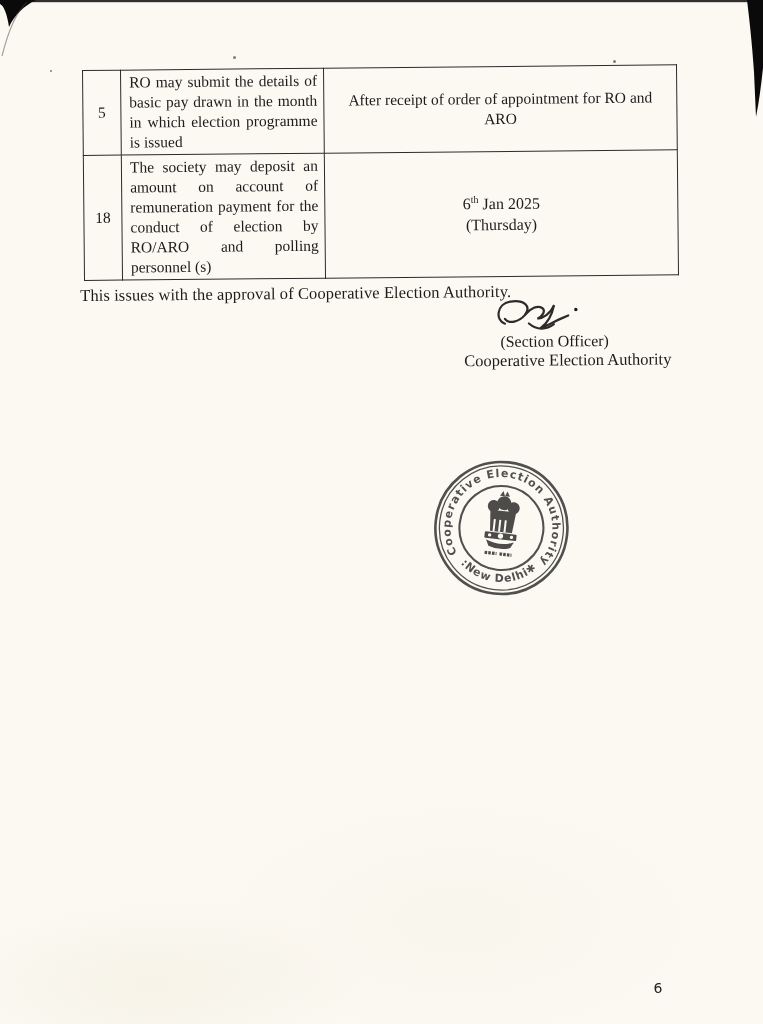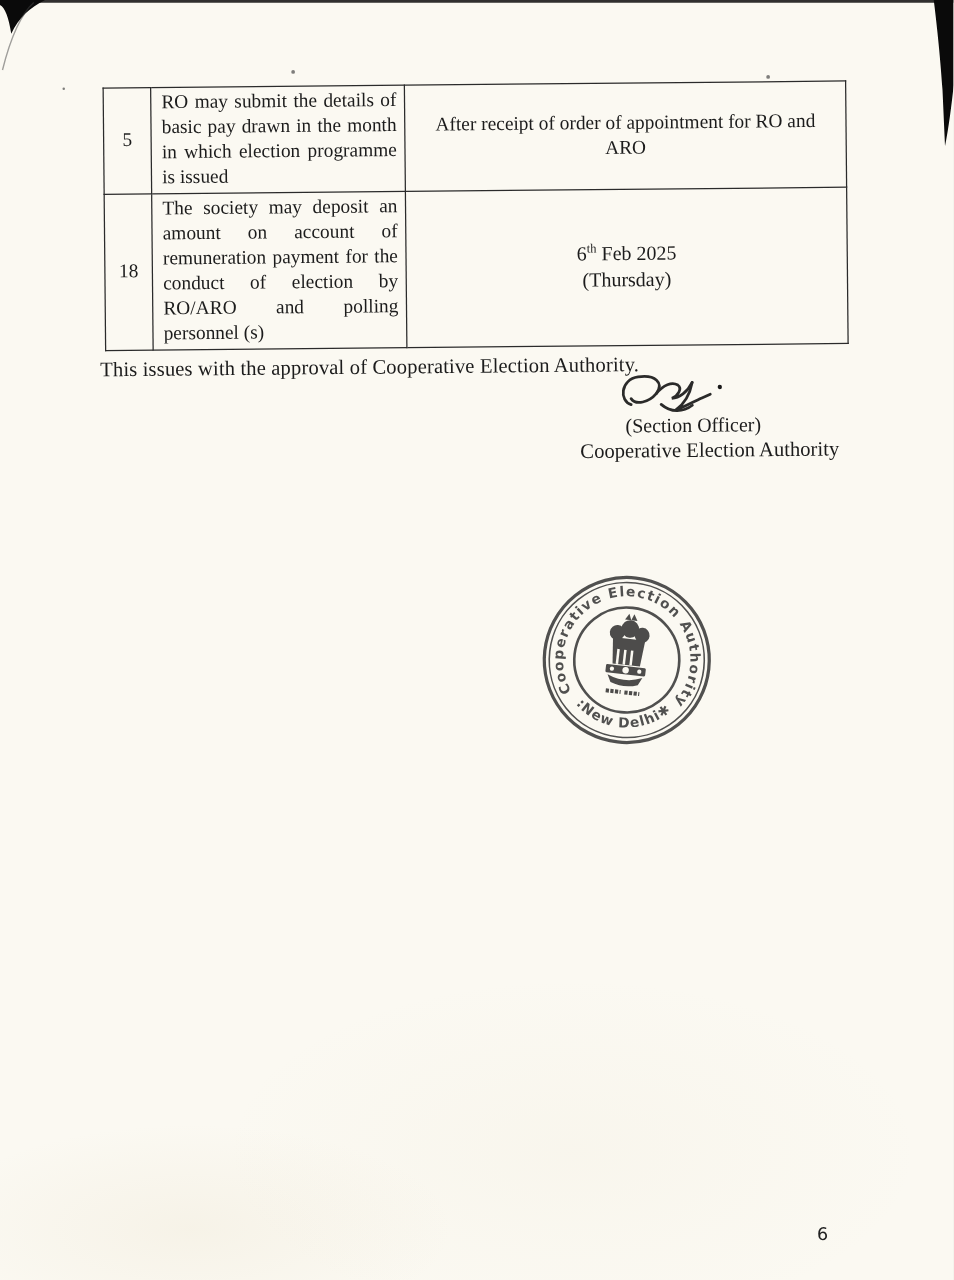--- a/index.html
+++ b/index.html
@@ -81,21 +81,21 @@
       <tbody>
         <tr style="height:80px;">
           <td class="serial">5</td>
           <td class="desc">RO may submit the details of basic pay drawn in the month in which election programme is issued</td>
           <td class="timeline">After receipt of order of appointment for RO and ARO</td>
         </tr>
         <tr style="height:120px;">
           <td class="serial">18</td>
           <td class="desc desc18">The society may deposit an amount on account of remuneration payment for the conduct of election by RO/ARO and polling personnel (s)</td>
           <td class="timeline">
-            <div class="date-line"><span>6</span><sup>th</sup><span> Feb 2025</span></div>
+            <div class="date-line"><span>6</span><sup>th</sup><span> Jan 2025</span></div>
             <div class="day-line">(Thursday)</div>
           </td>
         </tr>
       </tbody>
     </table>
 
     <div class="approval">This issues with the approval of Cooperative Election Authority.</div>
 
     <svg class="sig-svg" width="96" height="48" viewBox="0 0 100 50">
       <g fill="none" stroke="#1a1a1a" stroke-width="2.3" stroke-linecap="round" opacity="0.92">

